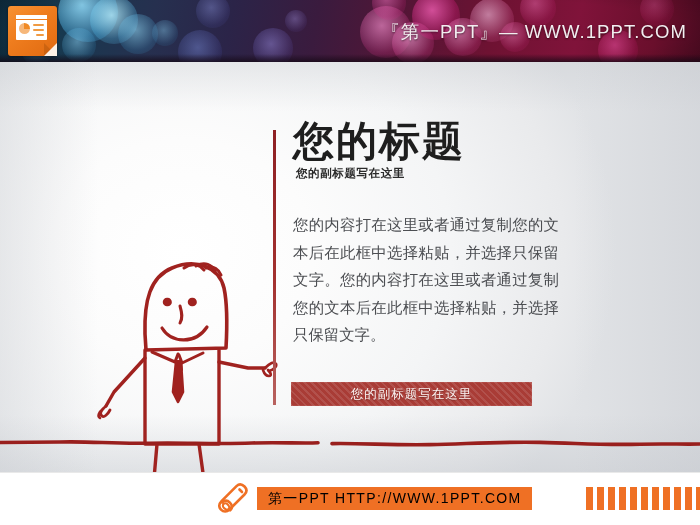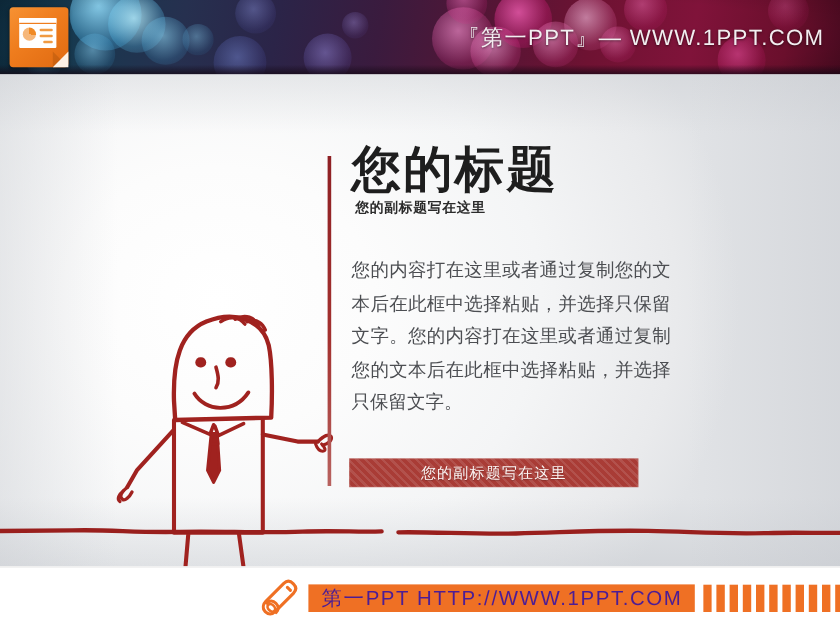--- a/index.html
+++ b/index.html
@@ -179,21 +179,21 @@
   }
   #pen-icon{position:absolute;left:218px;top:10px;width:34px;height:34px;}
   #footer-bar{
     position:absolute;left:257px;top:15px;height:23px;
     background:#ef7024;
     display:flex;align-items:center;
     padding:0 10px 0 11px;
   }
   #footer-text{
     font-family:"Liberation Sans","DejaVu Sans",sans-serif;
-    font-size:17px;color:#4c1d95;letter-spacing:1.35px;white-space:nowrap;
+    font-size:14px;color:#000000;letter-spacing:1.35px;white-space:nowrap;
   }
   #footer-stripes{
     position:absolute;left:586px;top:15px;right:0;height:23px;
     display:flex;gap:4px;overflow:hidden;
   }
   #footer-stripes i{
     display:block;width:7px;height:23px;background:#ef7024;flex:0 0 auto;
   }
 </style>
 </head>

